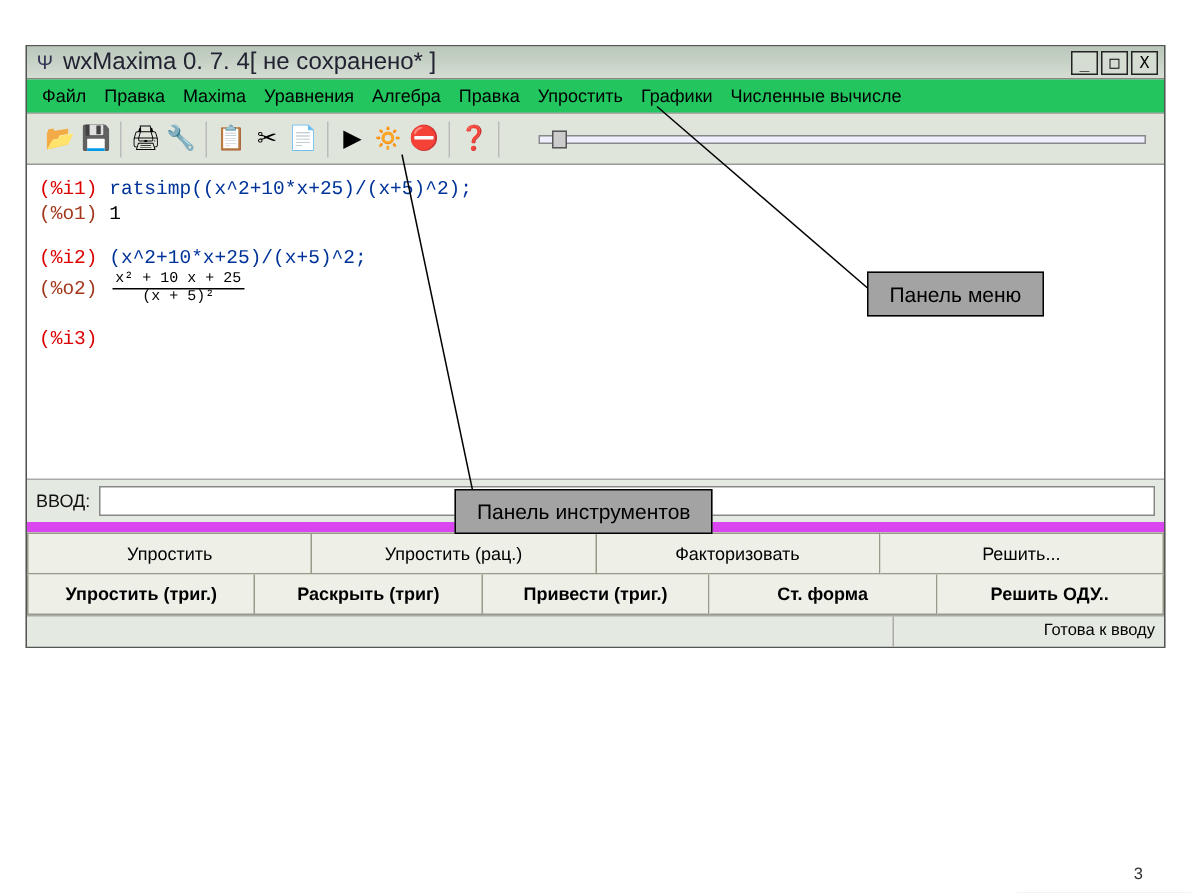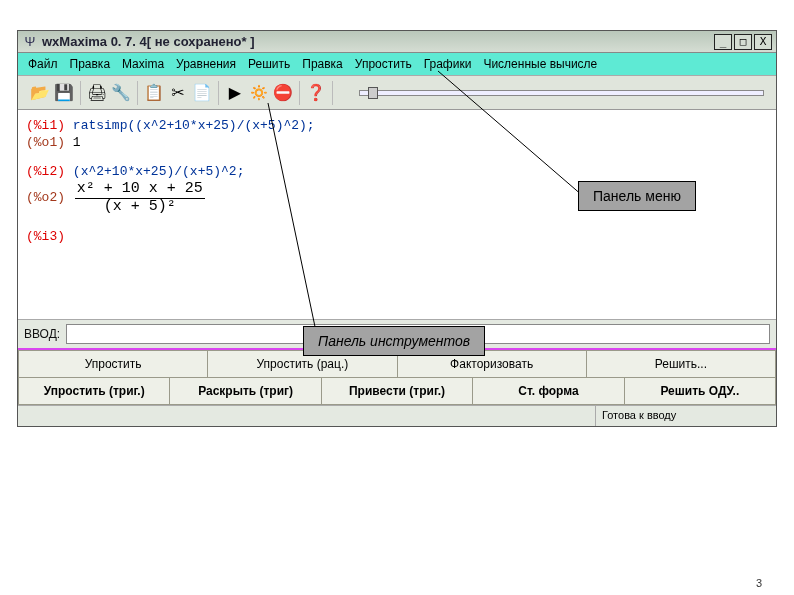--- a/index.html
+++ b/index.html
@@ -1,54 +1,54 @@
 <!DOCTYPE html>
 <html><head>
 <meta charset="utf-8">
 <style>
   * { box-sizing: border-box; margin: 0; padding: 0; }
   body { font-family: Verdana, Arial, sans-serif; font-size: 12px; background: #fff; }
   .window { width: 760px; margin: 30px auto 0 auto; border: 1px solid #555; background: #e0e8df; position: relative; }
 
   .titlebar { background: linear-gradient(#b9c7ba,#d5ddd3); display: flex; align-items: center; padding: 2px 4px; height: 22px; border-bottom: 1px solid #888; }
   .titlebar .appicon { width: 16px; height: 16px; margin-right: 4px; font-size:13px; line-height:16px; text-align:center; color:#335; }
-  .titlebar .title { font-weight: bold; font-size: 13px; color:#223; flex:1; }
+  .titlebar .title { font-weight: normal; font-size: 16px; color:#223; flex:1; }
   .titlebar .winbtns { display:flex; gap:2px; }
   .winbtn { width:18px; height:16px; border:1px solid #222; background:#d5ddd3; font-size:11px; font-family: monospace; text-align:center; line-height:14px; cursor:pointer; }
 
-  .menubar { background:#5eead4; padding:3px 6px; border-bottom:1px solid #aaa; font-size:12px; display:flex; gap:4px; white-space:nowrap; overflow:hidden; }
+  .menubar { background:#22c55e; padding:3px 6px; border-bottom:1px solid #aaa; font-size:12px; display:flex; gap:4px; white-space:nowrap; overflow:hidden; }
   .menubar span { padding:1px 4px; cursor:pointer; }
 
   .toolbar { background:#e0e5dc; padding:4px 6px; border-bottom:1px solid #999; display:flex; align-items:center; gap:0; height:34px; }
   .tb-group { display:flex; gap:4px; padding:0 6px; border-right:1px solid #bbb; height:24px; align-items:center; }
   .tb-group:last-child { border-right:none; flex:1; }
   .ticon { width:20px; height:20px; font-size:16px; line-height:20px; text-align:center; cursor:pointer; }
   .slider-track { flex:1; height:6px; border:1px solid #888; background:#eef; position:relative; margin-left:20px; }
   .slider-thumb { position:absolute; top:-4px; left:8px; width:10px; height:12px; background:#ccc; border:1px solid #555; }
 
   .workarea { background:#fff; padding:6px 8px; height:210px; border-bottom:1px solid #aaa; font-family: "Courier New", monospace; font-size:13px; position:relative; }
   .line { margin:2px 0; white-space:nowrap; }
   .inlabel { color:#d00; }
   .outlabel { color:#a3381c; }
   .code { color:#003399;margin-top:32px; }
-  .frac { display:inline-block; vertical-align:middle; text-align:center; font-size:15px; margin-left:2px; line-height:1.1; }
+  .frac { display:inline-block; vertical-align:middle; text-align:center; font-size:10px; margin-left:2px; line-height:1.1; }
   .frac .num { display:block; border-bottom:1px solid #000; padding:0 2px; }
   .frac .den { display:block; padding:0 2px; }
 
-  .inputrow { background:#e4e9e1; padding:4px 6px; border-bottom:2px solid #d946ef; display:flex; align-items:center; gap:6px; }
+  .inputrow { background:#e4e9e1; padding:4px 6px; border-bottom:7px solid #d946ef; display:flex; align-items:center; gap:6px; }
   .inputrow label { font-size:12px; font-family:Arial,sans-serif; color:#111; }
   .inputrow input { flex:1; height:20px; border:1px solid #888; background:#fff; padding:0 2px; font-family:monospace; font-size:12px; }
 
   .btnpanel { background:#e4e9e1; }
   .btnrow { display:flex; }
   .uibtn { flex:1; border:1px solid #9a9a8a; background:#eef0e8; text-align:center; padding:6px 2px; font-size:12px; font-family:Arial,sans-serif; cursor:pointer; margin:0; }
   .btnrow .uibtn + .uibtn { border-left:none; }
   .btnrow + .btnrow .uibtn { border-top:none;font-weight:bold; }
 
-  .statusbar { background:#e4e9e1; border-top:1px solid #aaa; display:flex; }
+  .statusbar { background:#e4e9e1; border-top:1px solid #aaa; display:flex;text-align:right; }
   .statusbar .spacer { flex:1; border-right:1px solid #aaa; height:20px; }
   .statusbar .msg { width:180px; font-size:11px; padding:3px 6px; }
 
   .callout { position:absolute; background:#a3a3a3; border:1px solid #000; padding:6px 14px; font-size:14px; font-family:Arial,sans-serif; color:#000; z-index:10; }
   .callout-line { stroke:#000; stroke-width:1; fill:none; }
   .svg-layer { position:absolute; top:0; left:0; pointer-events:none; }
 
   .pagenum { position:absolute; right:32px; bottom:6px; font-size:11px; font-family:Arial,sans-serif; color:#333; }
 </style>
 </head>
@@ -64,21 +64,21 @@
       <div class="winbtn">□</div>
       <div class="winbtn">X</div>
     </div>
   </div>
 
   <div class="menubar">
     <span>Файл</span>
     <span>Правка</span>
     <span>Maxima</span>
     <span>Уравнения</span>
-    <span>Решить</span>
+    <span>Алгебра</span>
     <span>Правка</span>
     <span>Упростить</span>
     <span>Графики</span>
     <span>Численные вычисле</span>
   </div>
 
   <div class="toolbar">
     <div class="tb-group">
       <span class="ticon">📂</span>
       <span class="ticon">💾</span>
@@ -146,17 +146,17 @@
   <div class="statusbar">
     <div class="spacer"></div>
     <div class="msg">Готова к вводу</div>
   </div>
 
   <svg class="svg-layer" width="760" height="410">
     <line class="callout-line" x1="420" y1="40" x2="565" y2="165"></line>
     <line class="callout-line" x1="250" y1="72" x2="300" y2="310"></line>
   </svg>
   <div class="callout" style="top:150px; left:560px;">Панель меню</div>
-  <div class="callout" style="top:295px; left:285px;font-style:italic;">Панель инструментов</div>
+  <div class="callout" style="top:295px; left:285px;">Панель инструментов</div>
 
 </div>
 
 <div class="pagenum">3</div>
 
 </body></html>

